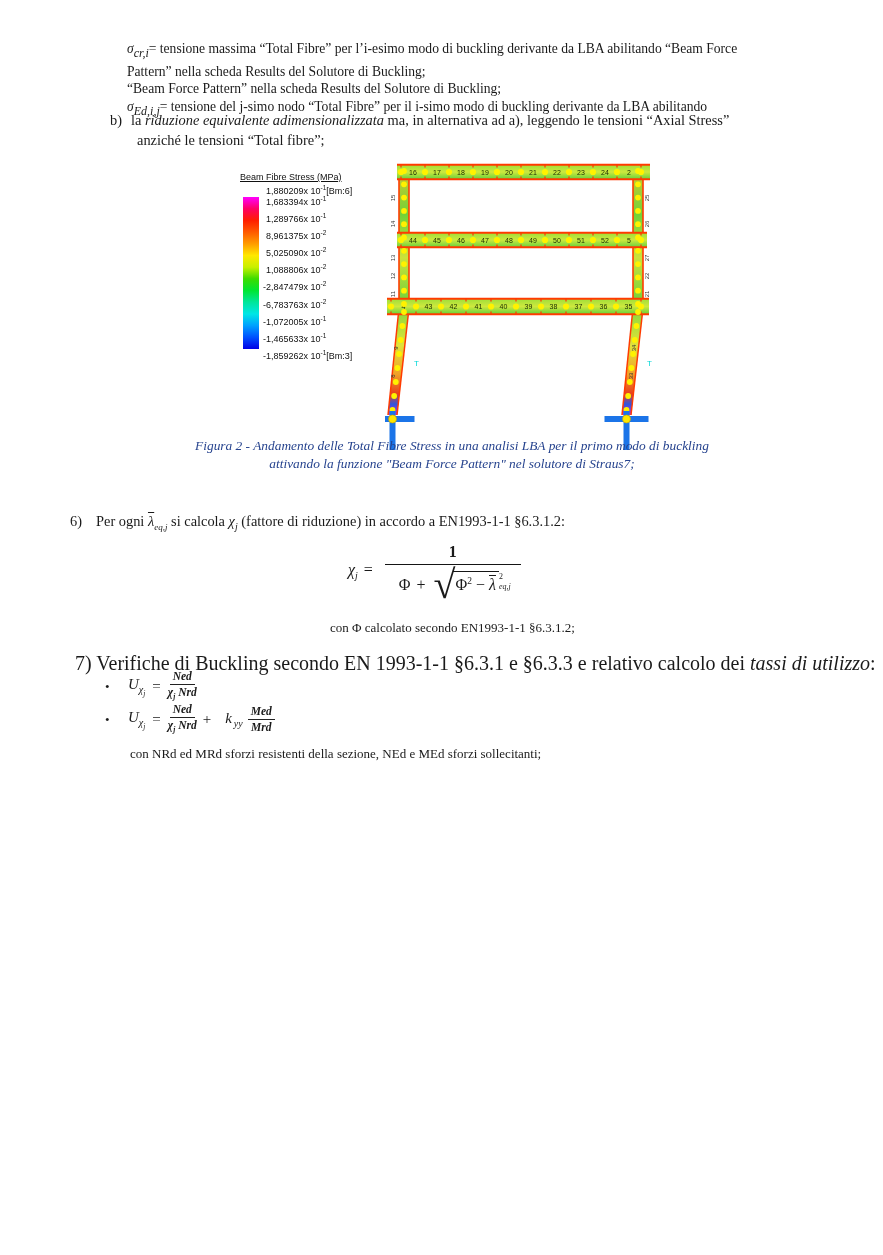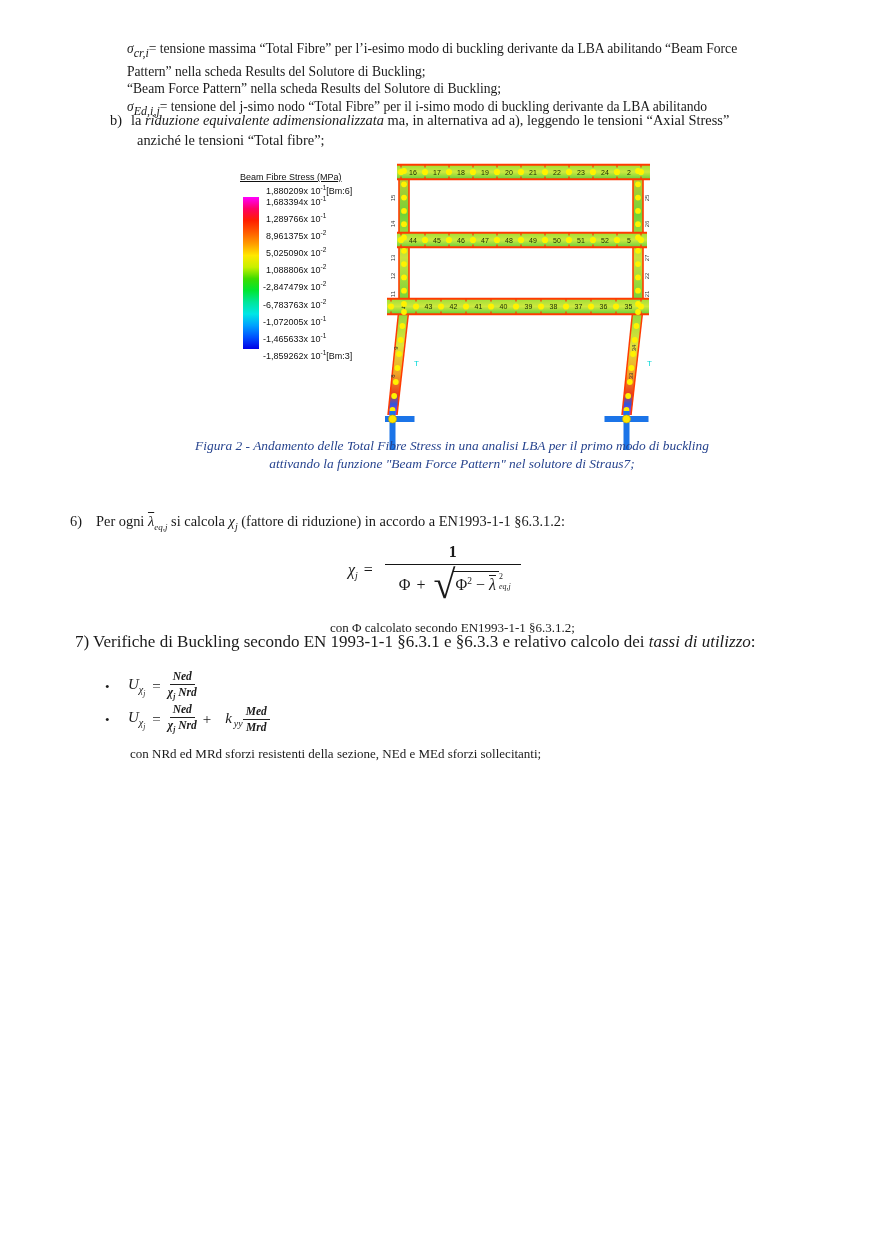--- a/index.html
+++ b/index.html
@@ -50,21 +50,21 @@
   .den .plus{margin:6px 8px 0 6px;}
   .den .phi0{margin-top:6px;}
   .sgn{font-size:40px;line-height:30px;font-weight:400;margin-right:-3px;}
   .rcd{border-top:1.6px solid #151515;padding:4px 3px 0 3px;margin-top:1px;}
   .rcd sup{font-size:9.5px;}
   .stack{display:inline-flex;flex-direction:column;font-size:9.5px;line-height:10px;
          margin-top:2px;}
   .f6note{left:330px;top:620px;font-size:13px;}
 
   
-  .item7{left:75px;top:632px;font-size:17px;white-space:nowrap;}
+  .item7{left:75px;top:652px;font-size:20px;white-space:nowrap;}
   .blt{display:flex;align-items:center;font-size:15px;font-style:italic;}
   .b1{left:105px;top:670px;}
   .b2{left:105px;top:703px;}
   .blt .dot{width:23px;font-style:normal;font-size:13px;}
   .blt .eq{font-style:normal;margin:0 7px;}
   .fr{display:inline-flex;flex-direction:column;align-items:center;
       font-size:11.5px;line-height:13px;font-weight:bold;font-style:italic;}
   .fr .n{border-bottom:1.1px solid #222;padding:0 3px 1px;}
   .fr .d{padding-top:1px;}
   .s1{font-size:10px;}
@@ -415,21 +415,21 @@
   <div class="abs blt b2">
     <span class="dot">•</span>
     <span><span>U</span><sub class="s1"><span>χ</span><sub class="s2">j</sub></sub></span>
     <span class="eq">=</span>
     <span class="fr">
       <span class="n">Ned</span>
       <span class="d"><span>χ</span><sub class="s2">j</sub><span> Nrd</span></span>
     </span>
     <span class="plus7">+</span>
     <span><span class="kk">k</span><sub class="ksub">yy</sub></span>
-    <span class="fr" style="">
+    <span class="fr" style="margin-left:5px;">
       <span class="n">Med</span>
       <span class="d">Mrd</span>
     </span>
   </div>
 
   <div class="abs i7note">con NRd ed MRd sforzi resistenti della sezione, NEd e MEd sforzi sollecitanti;</div>
 
 </div>
 
 </body></html>

